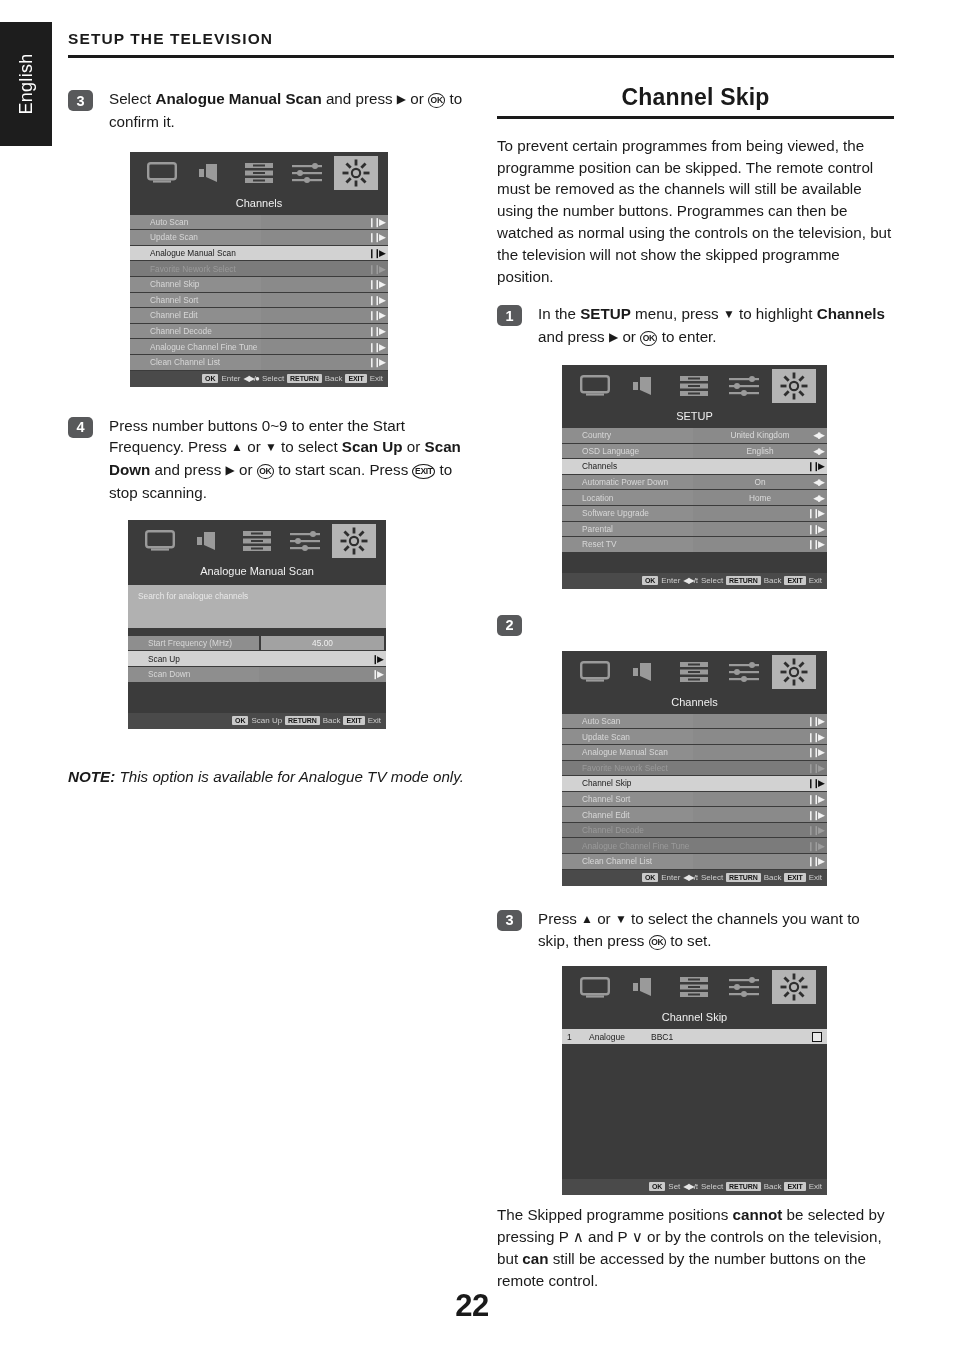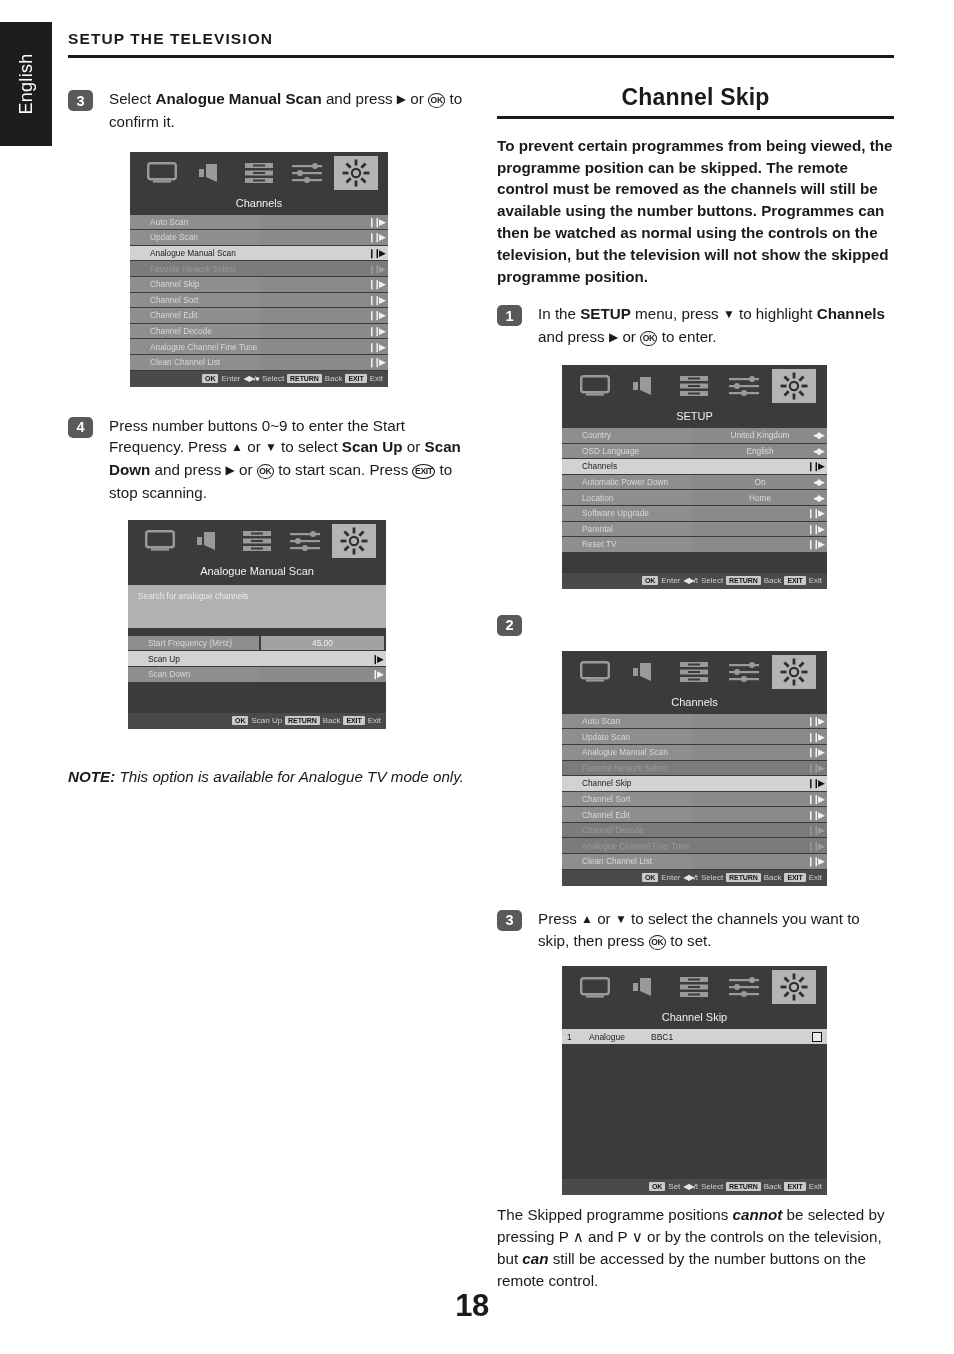--- a/index.html
+++ b/index.html
@@ -46,21 +46,21 @@
   .sec-head .t {
     font-size: 23px; font-weight: bold; color: #1a1a1a;
     letter-spacing: .2px; line-height: 1.1;
   }
   .sec-head .rule { margin-top: 6px; height: 2.5px; background: #1a1a1a; }
 
   
   .para {
     font-size: 15.2px; line-height: 21.8px; color: #1a1a1a;
   }
-  .para b { font-weight: bold; font-style: italic; }
+  .para b { font-weight: bold; }
 
   
   .step { position: relative; display: flex; align-items: flex-start; }
   .step .num {
     flex: 0 0 auto;
     width: 25px; height: 21px; border-radius: 5px;
     background: #58595b; color: #fff;
     font-size: 14.5px; font-weight: bold;
     display: flex; align-items: center; justify-content: center;
     margin-top: 2px;
@@ -431,21 +431,21 @@
     </div>
   </div>
 
   <div class="col-right">
 
     <div class="sec-head">
       <div class="t">Channel Skip</div>
       <div class="rule"></div>
     </div>
 
-    <div class="para" style="margin-top:16px;font-weight:bold;">To prevent certain programmes from being viewed, the programme position can be skipped. The remote control must be removed as the channels will still be available using the number buttons. Programmes can then be watched as normal using the controls on the television, but the television will not show the skipped programme position.</div>
+    <div class="para" style="margin-top:16px;">To prevent certain programmes from being viewed, the programme position can be skipped. The remote control must be removed as the channels will still be available using the number buttons. Programmes can then be watched as normal using the controls on the television, but the television will not show the skipped programme position.</div>
 
     <div class="step" style="margin-top:16px;">
       <div class="num">1</div>
       <div class="txt">
         <span>In the </span><b>SETUP</b><span> menu, press </span><span class="arrow">▼</span><span> to highlight </span><b>Channels</b><span> and press </span><span class="arrow">▶</span><span> or </span><span class="key-ok">OK</span><span> to enter.</span>
       </div>
     </div>
 
     <div class="osd wide" style="margin:16px 0 0 65px;">
       <div class="osd-icons">
@@ -780,15 +780,15 @@
         <span class="kbtn">EXIT</span>
         <span>Exit</span>
       </div>
     </div>
 
     <div class="para" style="margin-top:9px;">
       <span>The Skipped programme positions </span><b>cannot</b><span> be selected by pressing P </span><span>∧</span><span> and P </span><span>∨</span><span> or by the controls on the television, but </span><b>can</b><span> still be accessed by the number buttons on the remote control.</span>
     </div>
   </div>
 
-  <div class="pageno"><span>18</span></div>
+  <div class="pageno"><span>22</span></div>
 
 </div>
 
 </body></html>

